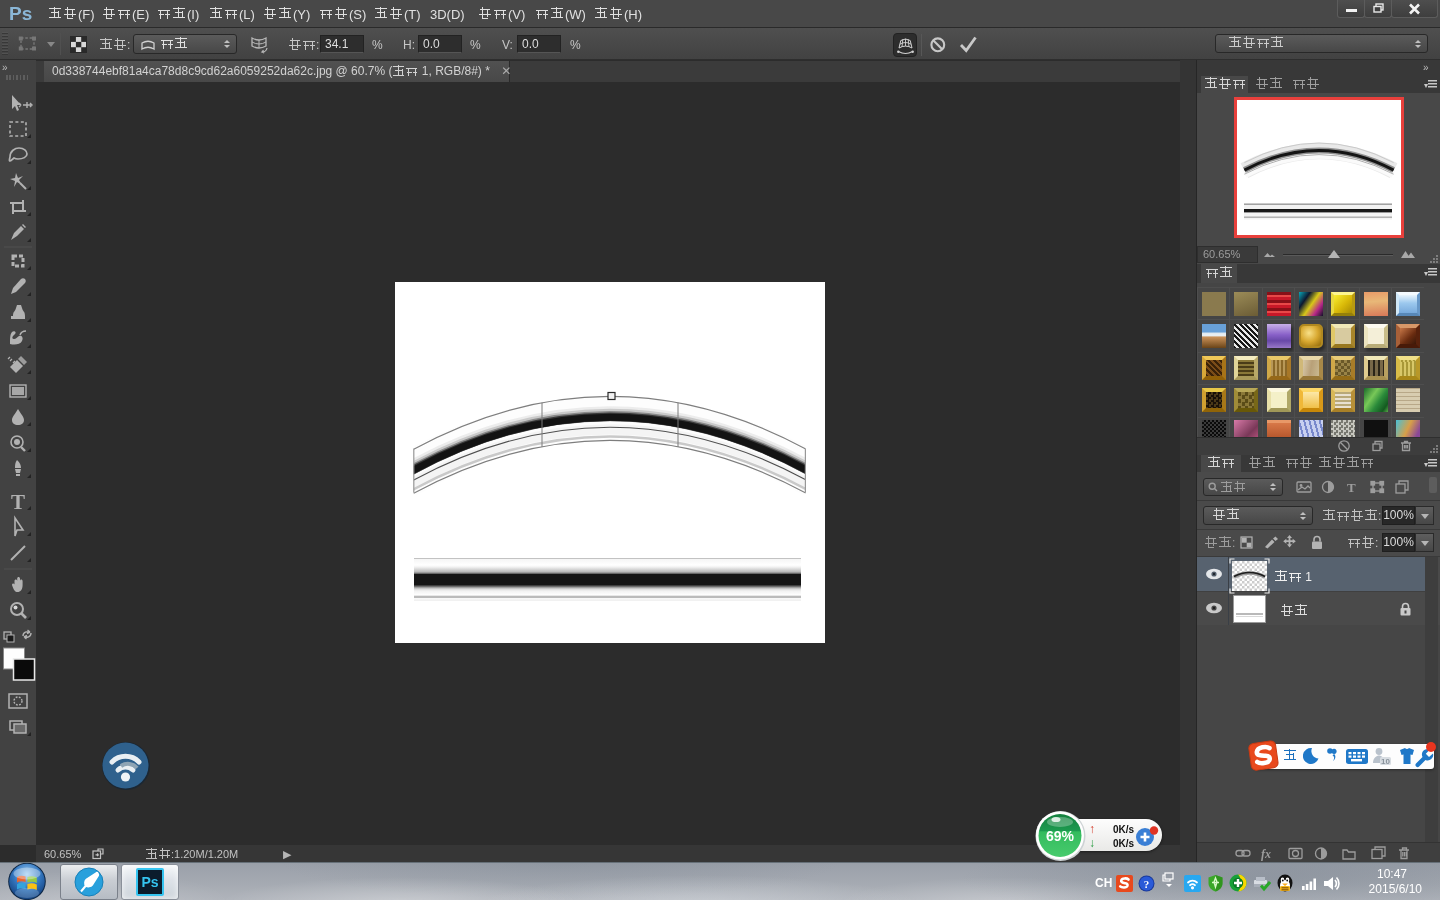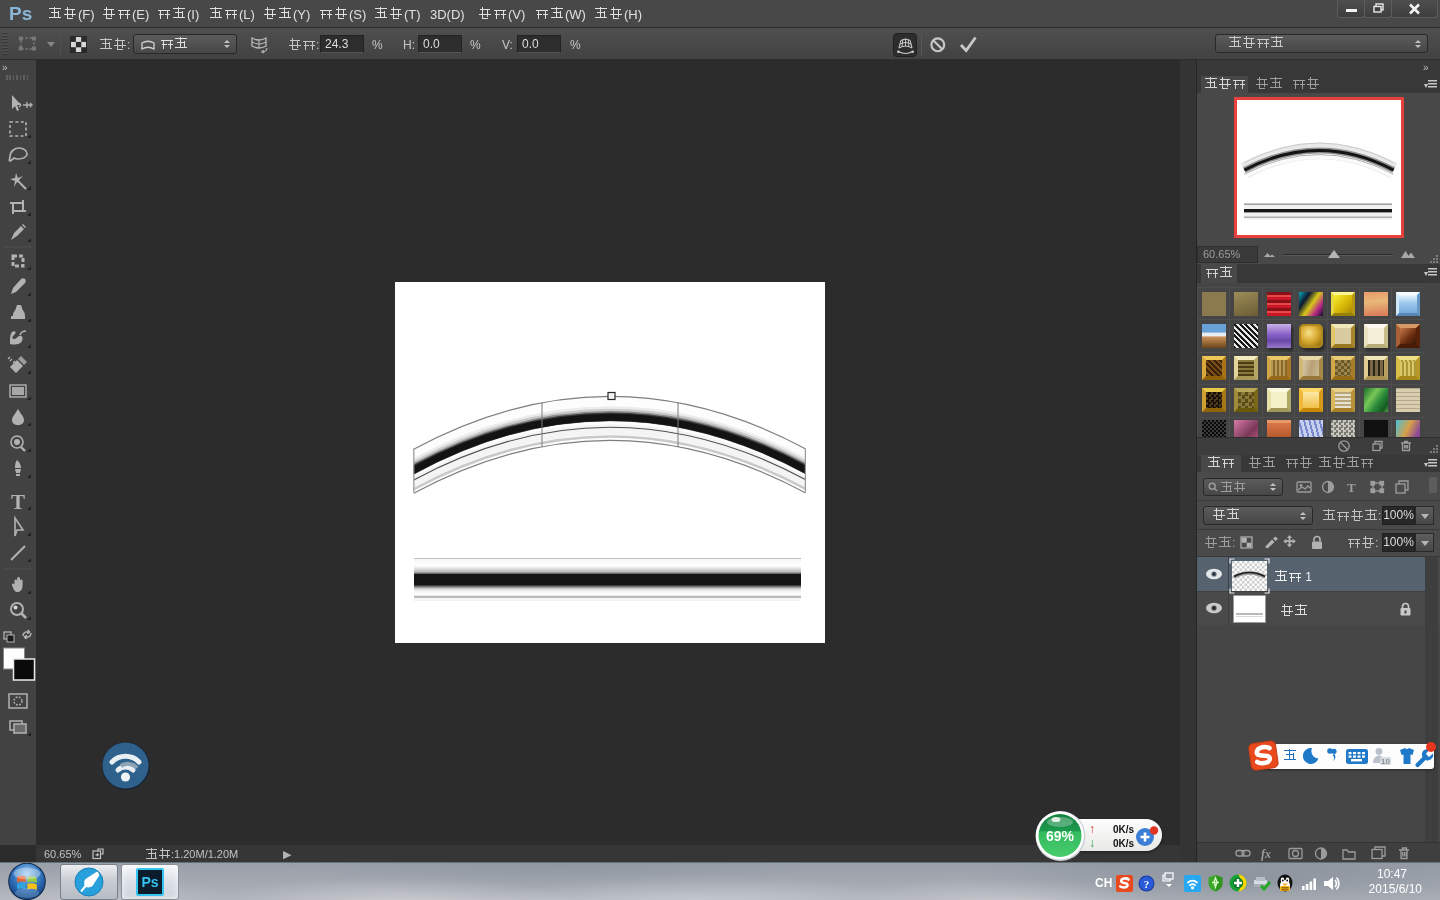--- a/index.html
+++ b/index.html
@@ -102,21 +102,21 @@
 <svg width="16" height="12" style="position:absolute;left:6px;top:4px" fill="none" stroke="#d0d0d0" stroke-width="1.3">
           <path d="M2 4 Q8 0.5 14 4 L14 10 Q8 6.5 2 10Z"></path>
         </svg>
 <span style="margin-left:26px;color:#e0e0e0"><i class="c3"></i><i class="c"></i></span><span class="updn"></span></div>
 <svg class="abs" style="left:248px;top:7px" width="26" height="19" fill="none" stroke="#b8b8b8" stroke-width="1.3">
 <path d="M4 3 Q11 7 18 3 L18 11 Q11 15 4 11Z"></path>
         <path d="M11 5 V13 M4 7 Q11 11 18 7" stroke-width="1"></path>
 <path d="M19 13 a5 5 0 0 1 -5 4 l1.5 -1.8 m-1.5 1.8 l2.2 1" stroke-width="1.2"></path>
 </svg>
 <span class="lbl" style="left:288px"><i class="c2"></i><i class="c3"></i>:</span>
-<div class="inp" style="left:320px;width:44px">24.3</div>
+<div class="inp" style="left:320px;width:44px">34.1</div>
 <span class="lbl" style="left:372px">%</span>
 <span class="lbl" style="left:403px">H:</span>
 <div class="inp" style="left:418px;width:44px">0.0</div>
 <span class="lbl" style="left:470px">%</span>
 <span class="lbl" style="left:502px">V:</span>
 <div class="inp" style="left:517px;width:44px">0.0</div>
 <span class="lbl" style="left:570px">%</span>
 <div class="abs" style="left:893px;top:33px;margin-top:-28px;width:24px;height:24px;border:1px solid #222;border-radius:4px;background:#2d2d2d"></div>
 <svg class="abs" style="left:895px;top:8px" width="21" height="19" fill="none" stroke="#d2d2d2" stroke-width="1">
 <path d="M4 12 Q10.5 8.2 17 12 L15.2 4.5 Q10.5 1.5 5.8 4.5 Z"></path>
@@ -129,20 +129,23 @@
 <svg class="abs" style="left:930px;top:9px" width="17" height="17">
         <circle cx="7.8" cy="7.8" r="6.4" fill="none" stroke="#c8c8c8" stroke-width="2.1"></circle>
         <path d="M3.4 3.4 L12.2 12.2" stroke="#c8c8c8" stroke-width="2.1"></path>
       </svg>
 <svg class="abs" style="left:958px;top:7px" width="20" height="19">
         <path d="M3 10 L8.2 15.5 L17.5 2.5" fill="none" stroke="#c8c8c8" stroke-width="2.8"></path>
       </svg>
 <div class="combo" style="left:1215px;top:6px;width:213px;height:19px;line-height:17px"><span style="margin-left:12px;color:#cccccc"><i class="c"></i><i class="c2"></i><i class="c3"></i><i class="c"></i></span><span class="updn"></span></div>
 </div>
 
+<div id="tabstrip">
+      <div id="doctab">0d338744ebf81a4ca78d8c9cd62a6059252da62c.jpg @ 60.7% (<i class="c s11"></i><i class="c3 s11"></i> 1, RGB/8#) * <span style="color:#aaa;margin-left:8px">✕</span></div>
+    </div>
 
 <div id="toolcol">
 <div style="position:absolute;left:6px;top:15px;width:24px;height:5px;background:repeating-linear-gradient(90deg,#5e5e5e 0 1.5px,transparent 1.5px 3.5px)"></div>
 <svg width="36" height="785" viewBox="0 0 36 785" fill="#b2b2b2" stroke="none">
 <g transform="translate(18,43)">
           <path d="M-6 -8 L-6 6 L-3 3 L-1 8 L1 7 L-1 2 L3 2 Z"></path>
           <path d="M5 2 h3 M10 2 h-2 m1 -3 v6 M10 2 h3 m-1 -2 l2 2 -2 2 m-9 -2 l-2 -2 m0 4 l2 -2" stroke="#b2b2b2" stroke-width="1.4" fill="none"></path>
         </g>
 <g transform="translate(18,69)">
           <rect x="-8" y="-7" width="16" height="14" fill="none" stroke="#b2b2b2" stroke-width="1.6" stroke-dasharray="3 2.4"></rect>

